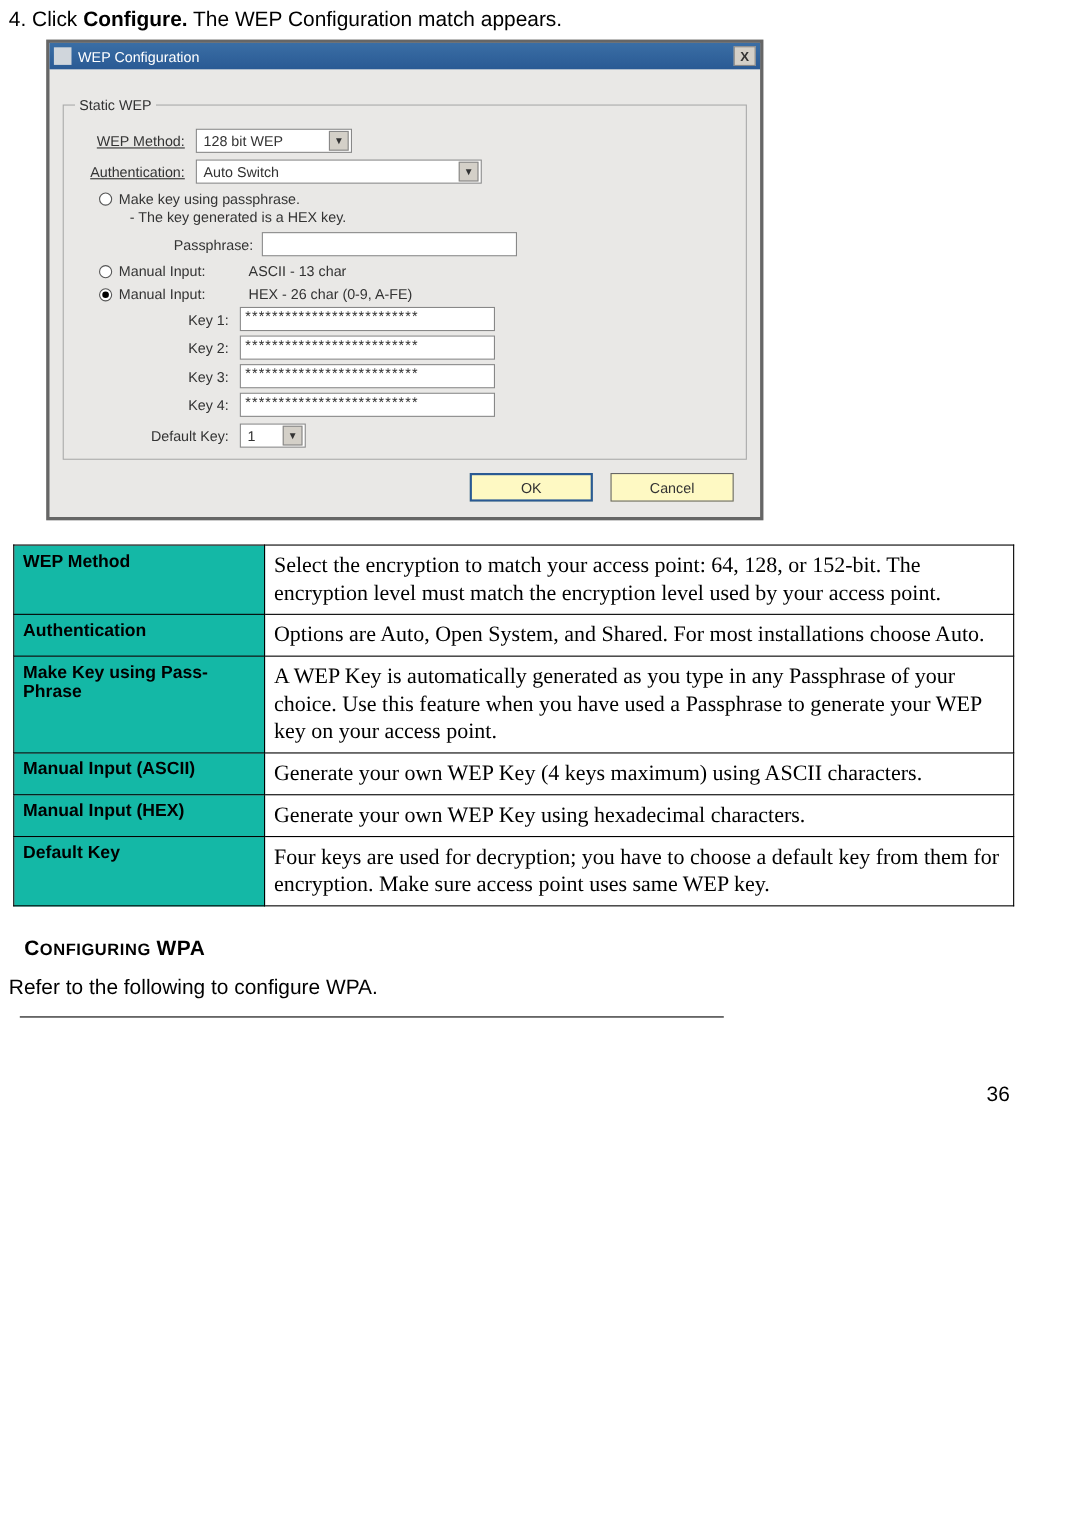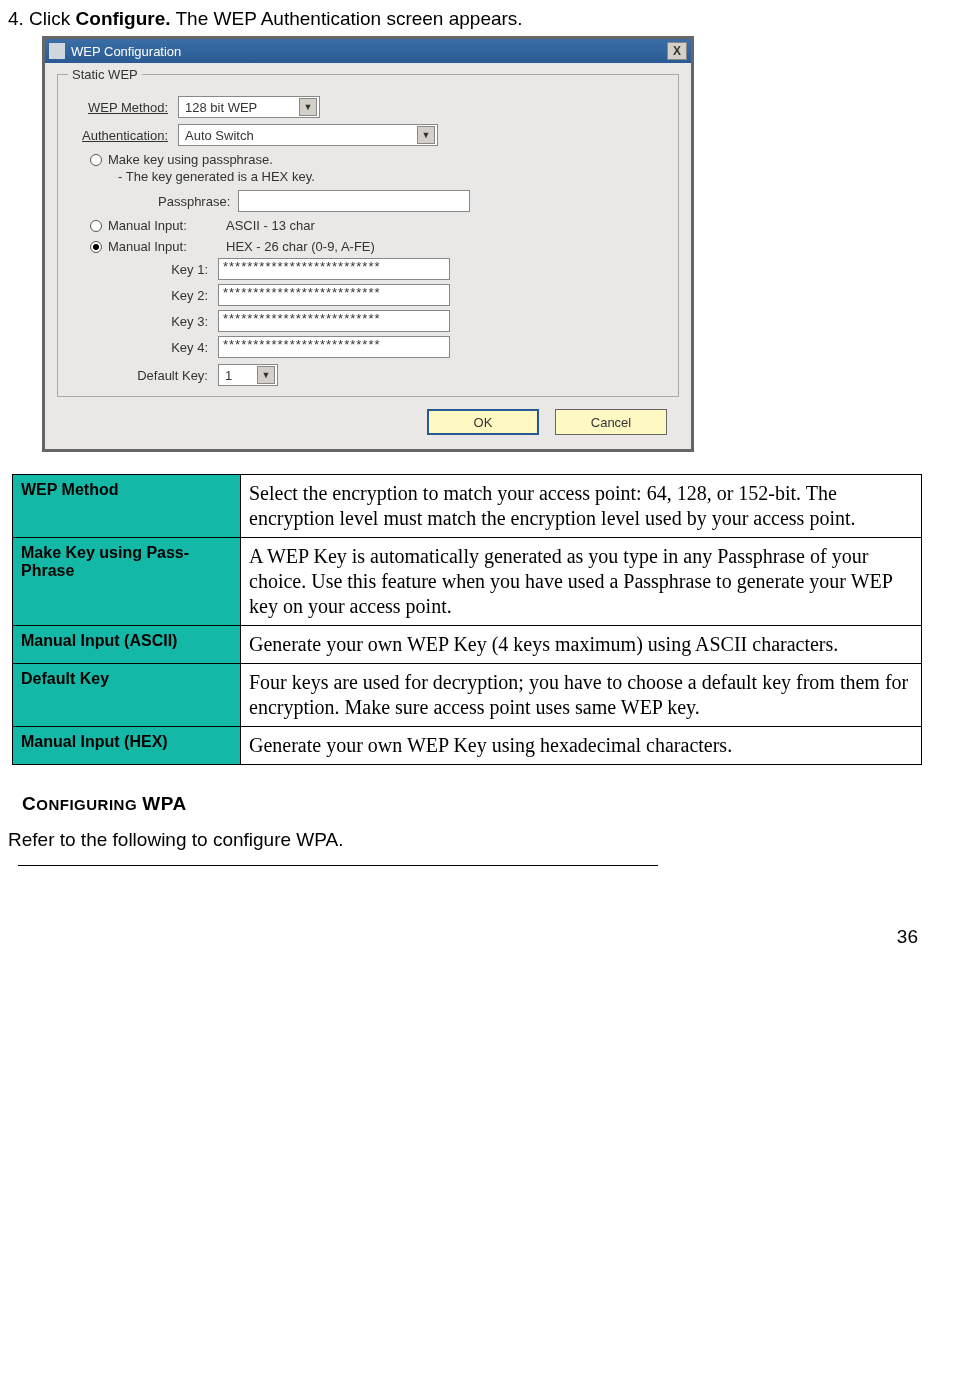--- a/index.html
+++ b/index.html
@@ -40,21 +40,21 @@
   .title-text { font-family: Tahoma, sans-serif; font-size: 13px; }
   .close-btn {
     width: 20px; height: 18px;
     background: #d4d0c8;
     border: 1px solid #888;
     display: flex; align-items: center; justify-content: center;
     font-family: Tahoma, sans-serif;
     font-size: 12px; font-weight: bold; color:#333;
   }
   .dialog-body {
-    padding: 4px 12px 10px 12px;
+    padding: 25px 12px 10px 12px;
     font-family: Tahoma, sans-serif;
     font-size: 13px;
     color: #333;
   }
   fieldset.group {
     border: 1px solid #aaa;
     padding: 8px 10px 10px 10px;
     margin: 0 0 8px 0;
   }
   fieldset.group legend { padding: 0 4px; font-size: 13px; }
@@ -129,21 +129,21 @@
     margin: 28px 0 14px 14px;
   }
   .wpa-text { margin-left: 0; }
   .hr { border:none; border-top:1px solid #000; margin:14px 0 0 10px; width: 640px; }
   .pagenum { text-align:right; padding-right:0; font-size:19px; margin-top:60px; }
 </style>
 </head>
 <body>
 
 <div class="instruction-line">
-  <span>4. Click </span><span class="bold">Configure.</span><span> The WEP Authentication screen appears.</span>
+  <span>4. Click </span><span class="bold">Configure.</span><span> The WEP Configuration match appears.</span>
 </div>
 
 <div class="dialog">
   <div class="titlebar">
     <div class="titlebar-left">
       <span class="app-icon"></span>
       <span class="title-text">WEP Configuration</span>
     </div>
     <div class="close-btn">
       <span>X</span>
@@ -228,34 +228,38 @@
   </div>
 </div>
 
 <table class="desc">
   <tbody>
       <tr>
     <td class="h">WEP Method</td>
     <td class="v">Select the encryption to match your access point: 64, 128, or 152-bit. The encryption level must match the encryption level used by your access point.</td>
   </tr>
   <tr>
+    <td class="h">Authentication</td>
+    <td class="v">Options are Auto, Open System, and Shared. For most installations choose Auto.</td>
+  </tr>
+  <tr>
     <td class="h">Make Key using Pass-Phrase</td>
     <td class="v">A WEP Key is automatically generated as you type in any Passphrase of your choice. Use this feature when you have used a Passphrase to generate your WEP key on your access point.</td>
   </tr>
   <tr>
     <td class="h">Manual Input (ASCII)</td>
     <td class="v">Generate your own WEP Key (4 keys maximum) using ASCII characters.</td>
   </tr>
   <tr>
+    <td class="h">Manual Input (HEX)</td>
+    <td class="v">Generate your own WEP Key using hexadecimal characters.</td>
+  </tr>
+  <tr>
     <td class="h">Default Key</td>
     <td class="v">Four keys are used for decryption; you have to choose a default key from them for encryption. Make sure access point uses same WEP key.</td>
-  </tr>
-  <tr>
-    <td class="h">Manual Input (HEX)</td>
-    <td class="v">Generate your own WEP Key using hexadecimal characters.</td>
   </tr>
 </tbody>
   </table>
 
 <div class="section-heading">
   <span style="font-size:19px">C</span><span style="font-size:15px">ONFIGURING</span>
   <span style="font-size:19px">WPA</span>
 </div>
 
 <div class="wpa-text">Refer to the following to configure WPA.</div>

